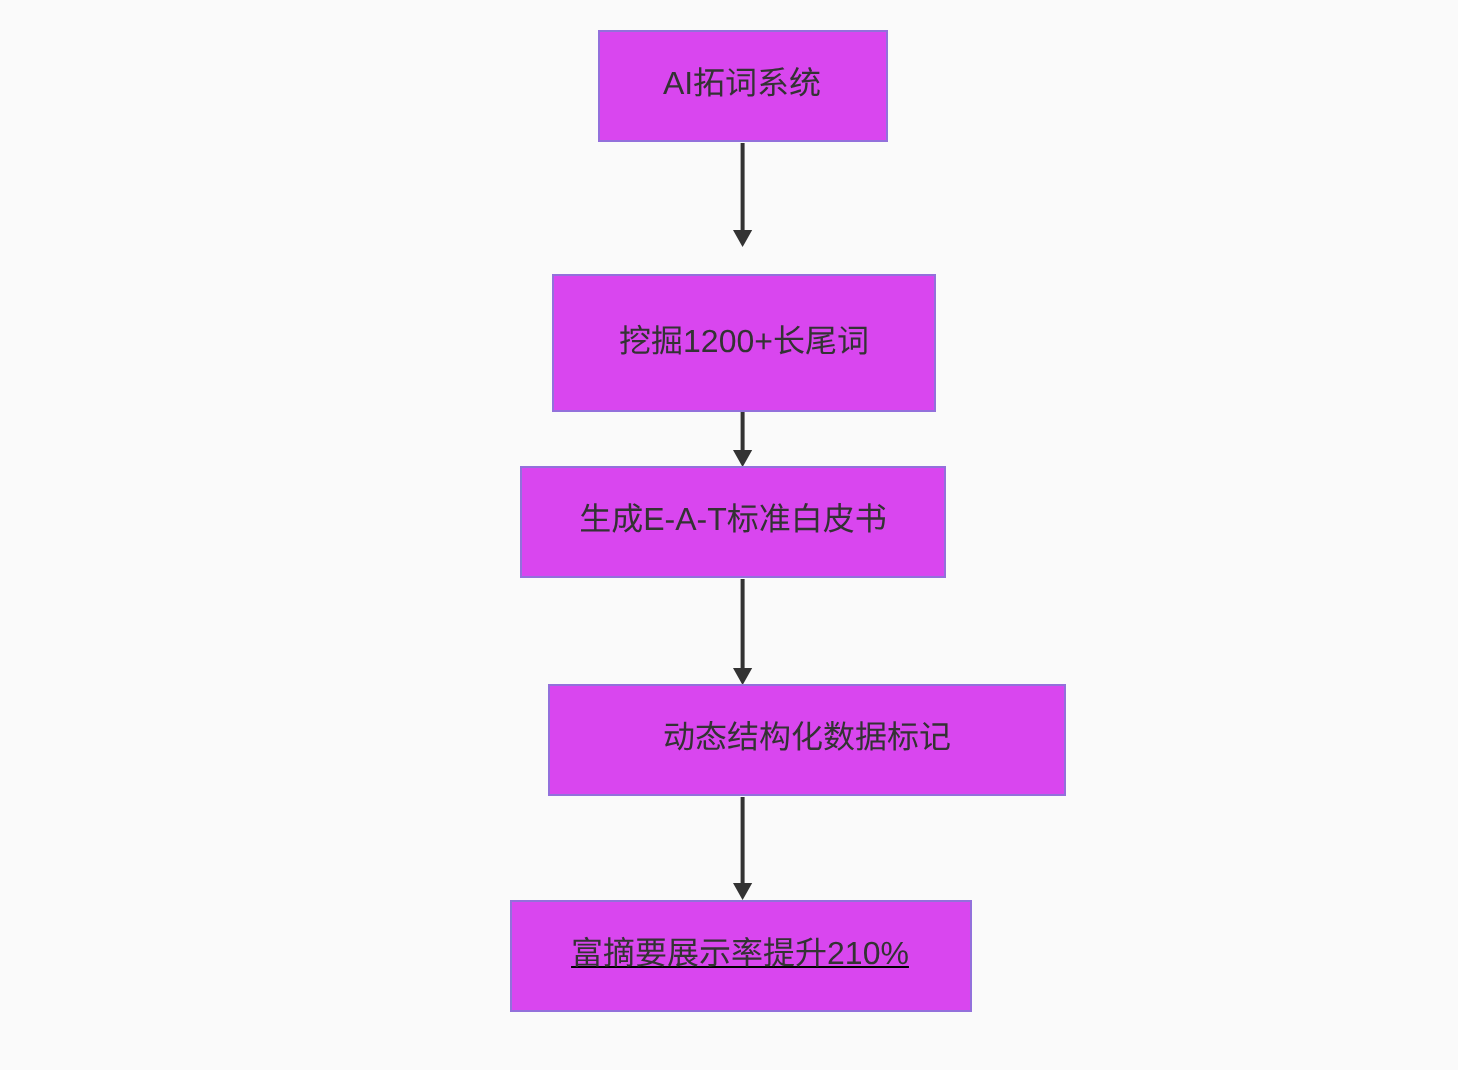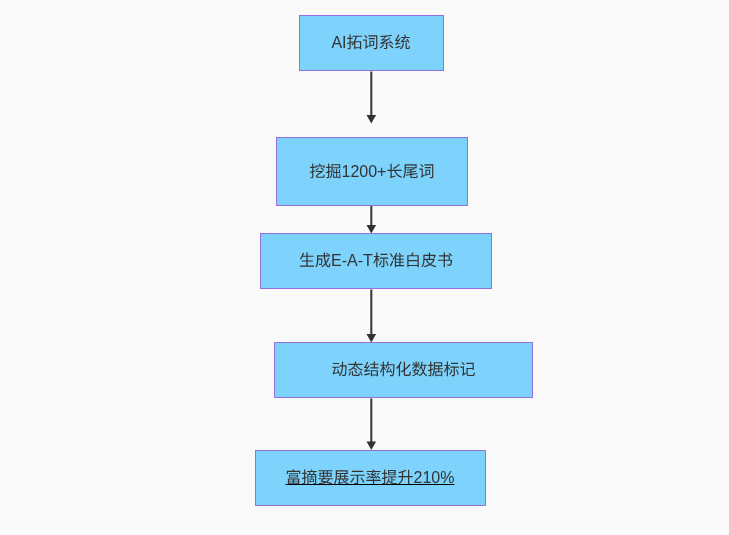--- a/index.html
+++ b/index.html
@@ -21,36 +21,36 @@
   .edges {
     position: absolute;
     left: 0;
     top: 0;
     width: 729px;
     height: 535px;
   }
   .node {
     position: absolute;
     box-sizing: border-box;
-    background: #7dd3fc;
+    background: #d946ef;
     border: 1px solid #9370db;
     display: flex;
     align-items: center;
     justify-content: center;
     text-align: center;
   }
   .node-label {
     font-size: 16px;
     color: #333333;
     line-height: 1.2;
     white-space: nowrap;
   }
   .node-1 { left: 298.5px; top: 14.5px;  width: 145px;   height: 56.5px; }
   .node-2 { left: 276px;   top: 137px;   width: 192px;   height: 69px;   }
-  .node-3 { left: 260px;   top: 233px;   width: 232px; height: 56px;   }
+  .node-3 { left: 260px;   top: 233px;   width: 213px; height: 56px;   }
   .node-4 { left: 274px;   top: 342px;   width: 259px;   height: 56px;   }
   .node-5 { left: 254.5px; top: 449.5px; width: 231px;   height: 56.5px; text-decoration: underline; }
   .edge-line {
     stroke: #333333;
     stroke-width: 2;
     fill: none;
   }
   .edge-head {
     fill: #333333;
     stroke: none;

